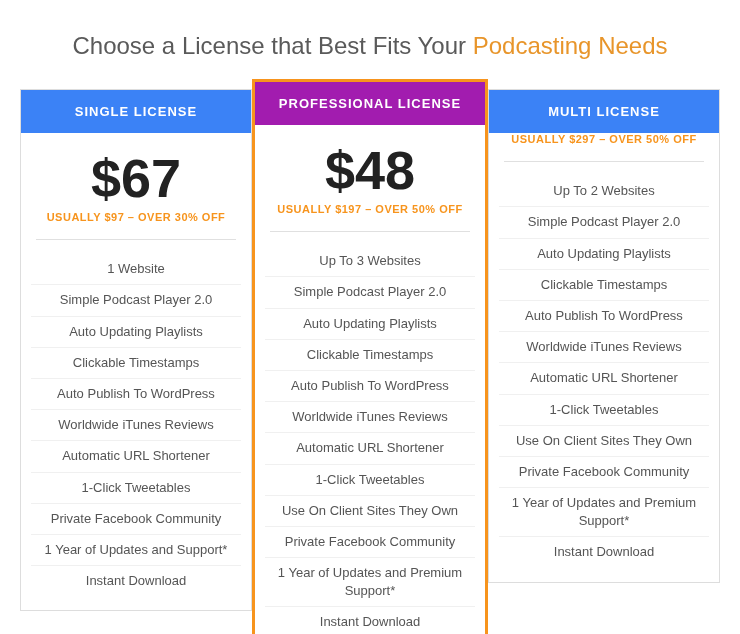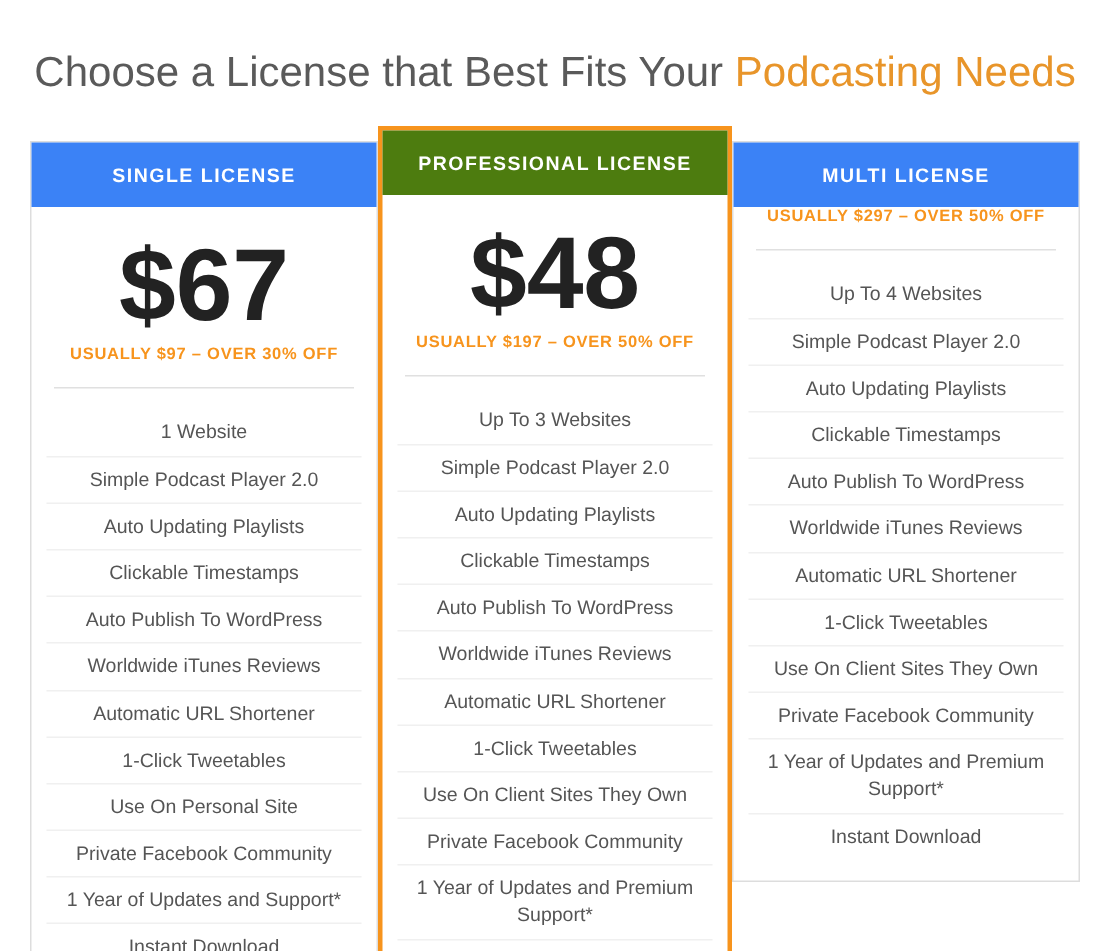--- a/index.html
+++ b/index.html
@@ -7,21 +7,21 @@
       font-family: Arial, sans-serif;
       background: #fff;
       display: flex;
       flex-direction: column;
       align-items: center;
       padding: 30px 20px;
       min-height: 634px;
       width: 740px;
     }
     .page-title {
-      font-size: 28px;
+      font-size: 24px;
       color: #5a5a5a;
       text-align: left;
       margin-bottom: 28px;
       font-weight: normal;
       line-height: 1.3;
     }
     .page-title span {
       color: #e8952a;
     }
     .pricing-grid {
@@ -46,25 +46,25 @@
     .plan-header {
       background: #3b82f6;
       color: #fff;
       padding: 14px 10px;
       font-size: 13px;
       font-weight: bold;
       letter-spacing: 1px;
       text-transform: uppercase;
     }
     .plan.featured .plan-header {
-      background: #4d7c0f;
+      background: #a21caf;
     }
     .plan-price {
       padding: 18px 10px 6px;
-      font-size: 68px;
+      font-size: 54px;
       font-weight: bold;
       color: #222;
       line-height: 1;
     }
     .plan-original {
       color: #f7941d;
       font-size: 11px;
       font-weight: bold;
       letter-spacing: 0.5px;
       text-transform: uppercase;
@@ -105,21 +105,20 @@
       <div class="plan-divider"></div>
       <ul class="plan-features">
         <li>1 Website</li>
         <li>Simple Podcast Player 2.0</li>
         <li>Auto Updating Playlists</li>
         <li>Clickable Timestamps</li>
         <li>Auto Publish To WordPress</li>
         <li>Worldwide iTunes Reviews</li>
         <li>Automatic URL Shortener</li>
         <li>1-Click Tweetables</li>
-        <li>Use On Personal Site</li>
         <li>Private Facebook Community</li>
         <li>1 Year of Updates and Support*</li>
         <li>Instant Download</li>
       </ul>
     </div>
     <div class="plan featured">
       <div class="plan-header">PROFESSIONAL LICENSE</div>
       <div class="plan-price">$48</div>
       <div class="plan-original">USUALLY $197 – OVER 50% OFF</div>
       <div class="plan-divider"></div>
@@ -136,21 +135,21 @@
         <li>Private Facebook Community</li>
         <li>1 Year of Updates and Premium Support*</li>
         <li>Instant Download</li>
       </ul>
     </div>
     <div class="plan">
       <div class="plan-header">MULTI LICENSE</div>
       <div class="plan-original">USUALLY $297 – OVER 50% OFF</div>
       <div class="plan-divider"></div>
       <ul class="plan-features">
-        <li>Up To 4 Websites</li>
+        <li>Up To 2 Websites</li>
         <li>Simple Podcast Player 2.0</li>
         <li>Auto Updating Playlists</li>
         <li>Clickable Timestamps</li>
         <li>Auto Publish To WordPress</li>
         <li>Worldwide iTunes Reviews</li>
         <li>Automatic URL Shortener</li>
         <li>1-Click Tweetables</li>
         <li>Use On Client Sites They Own</li>
         <li>Private Facebook Community</li>
         <li>1 Year of Updates and Premium Support*</li>

